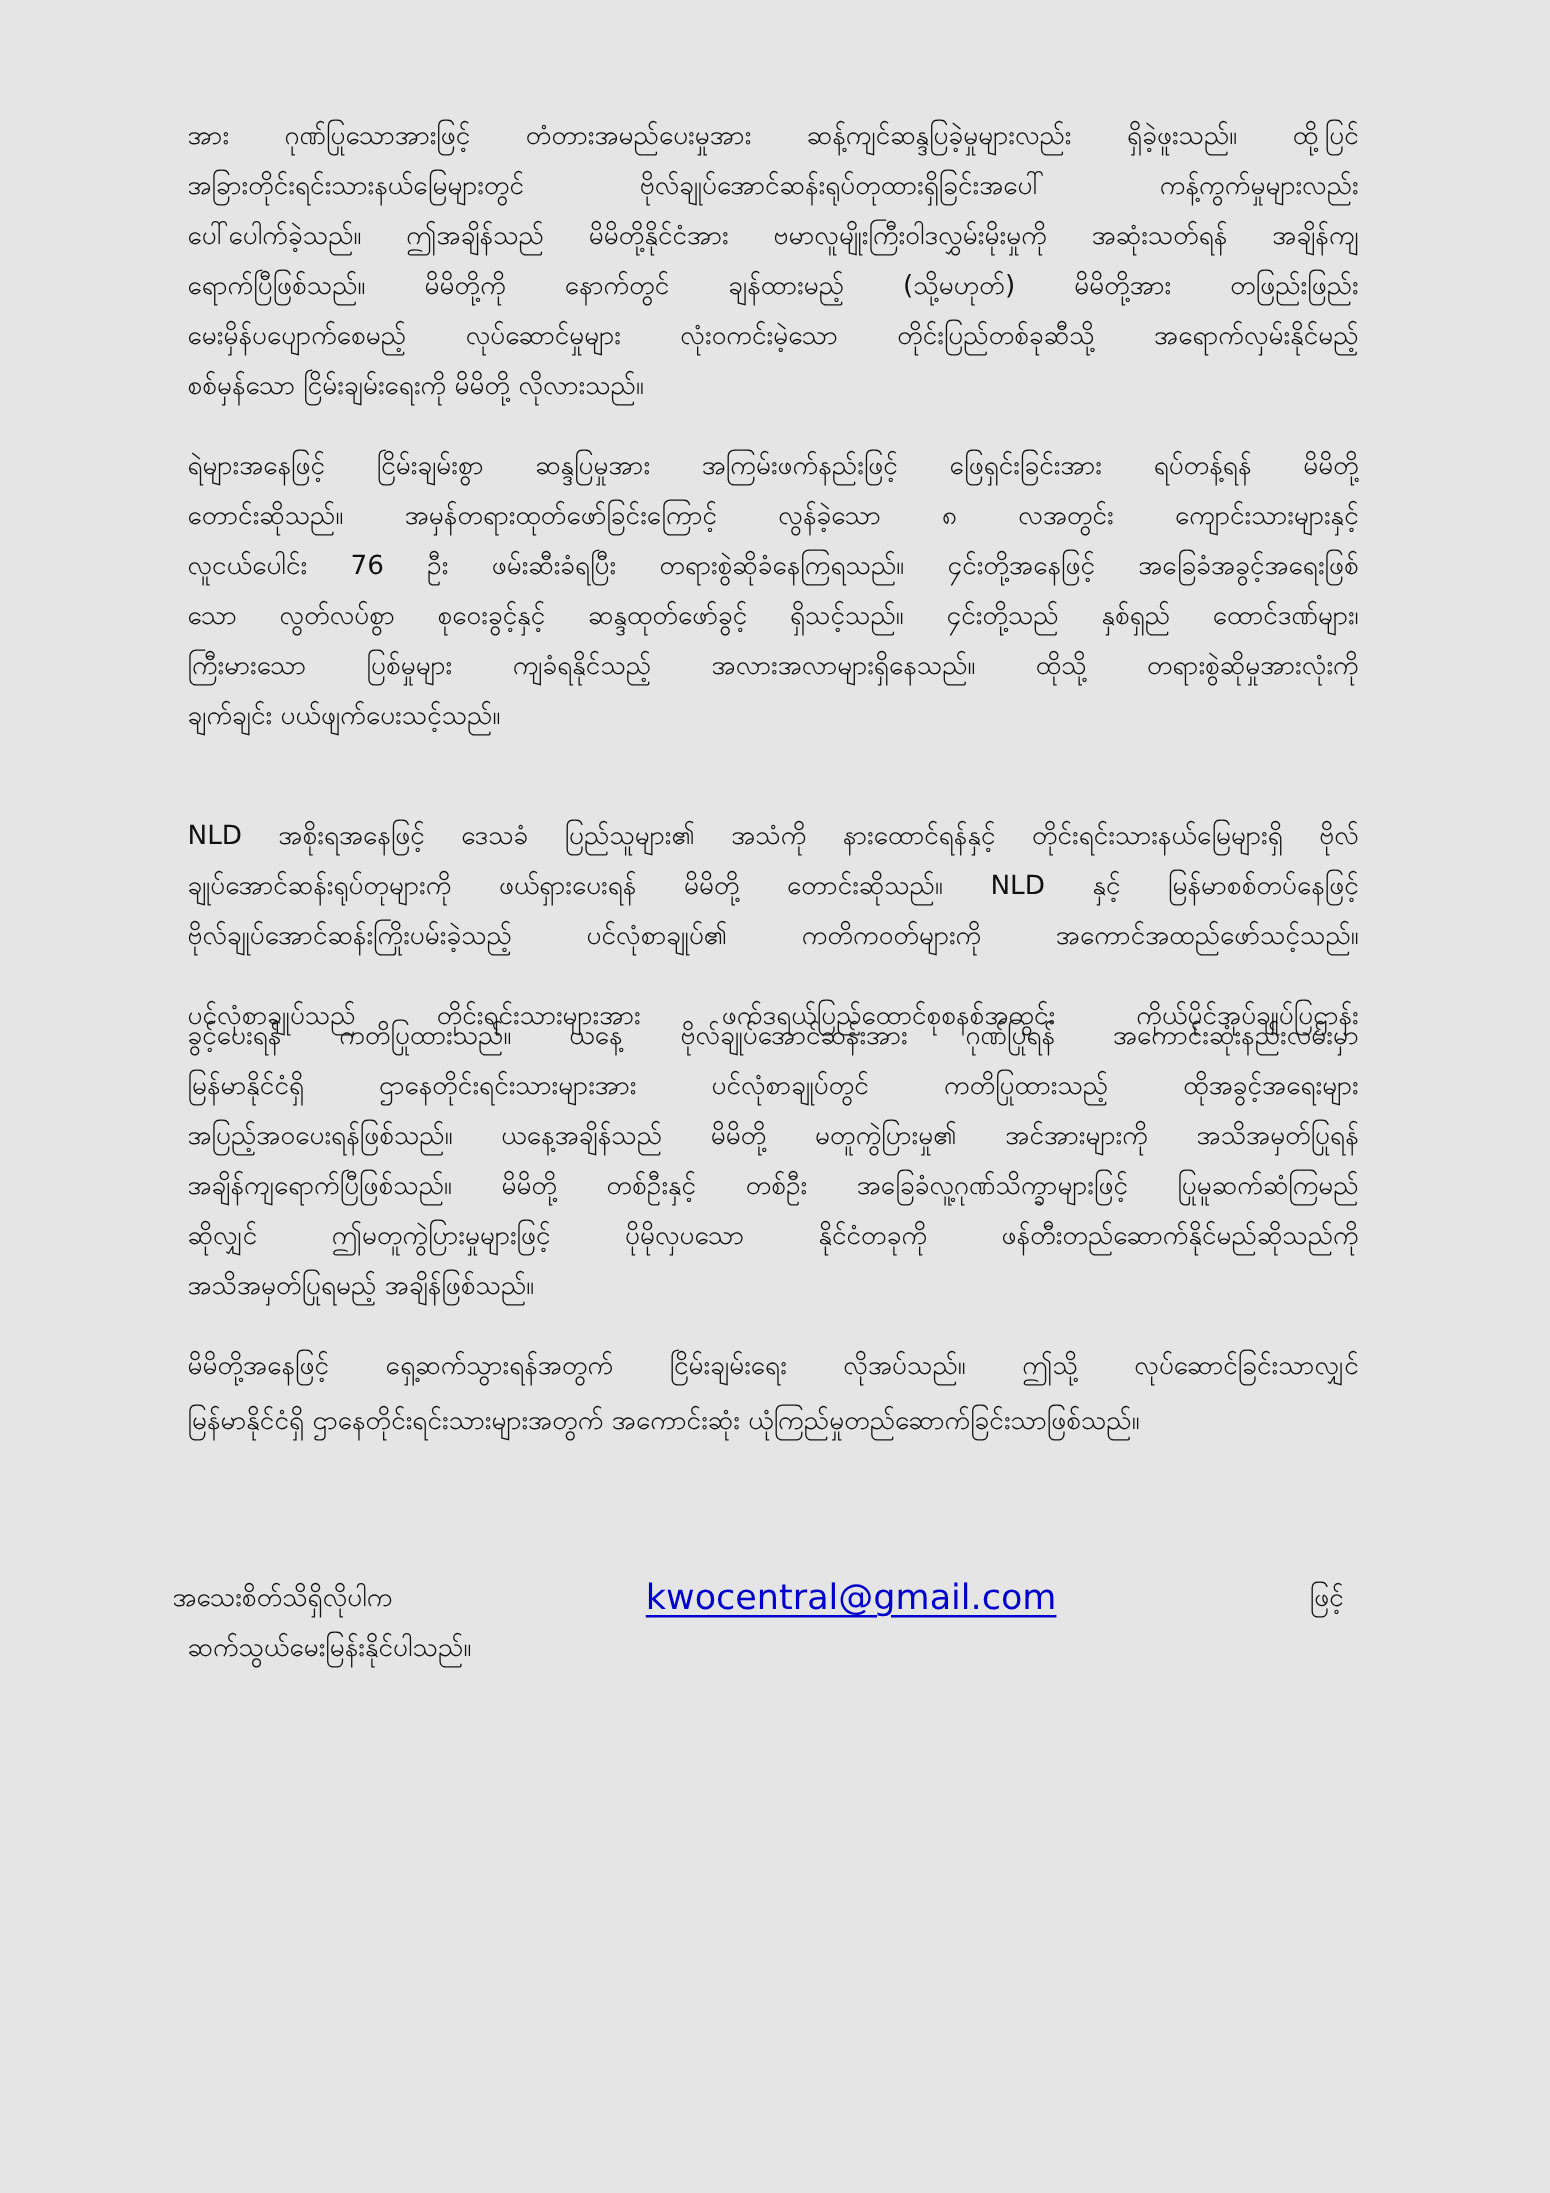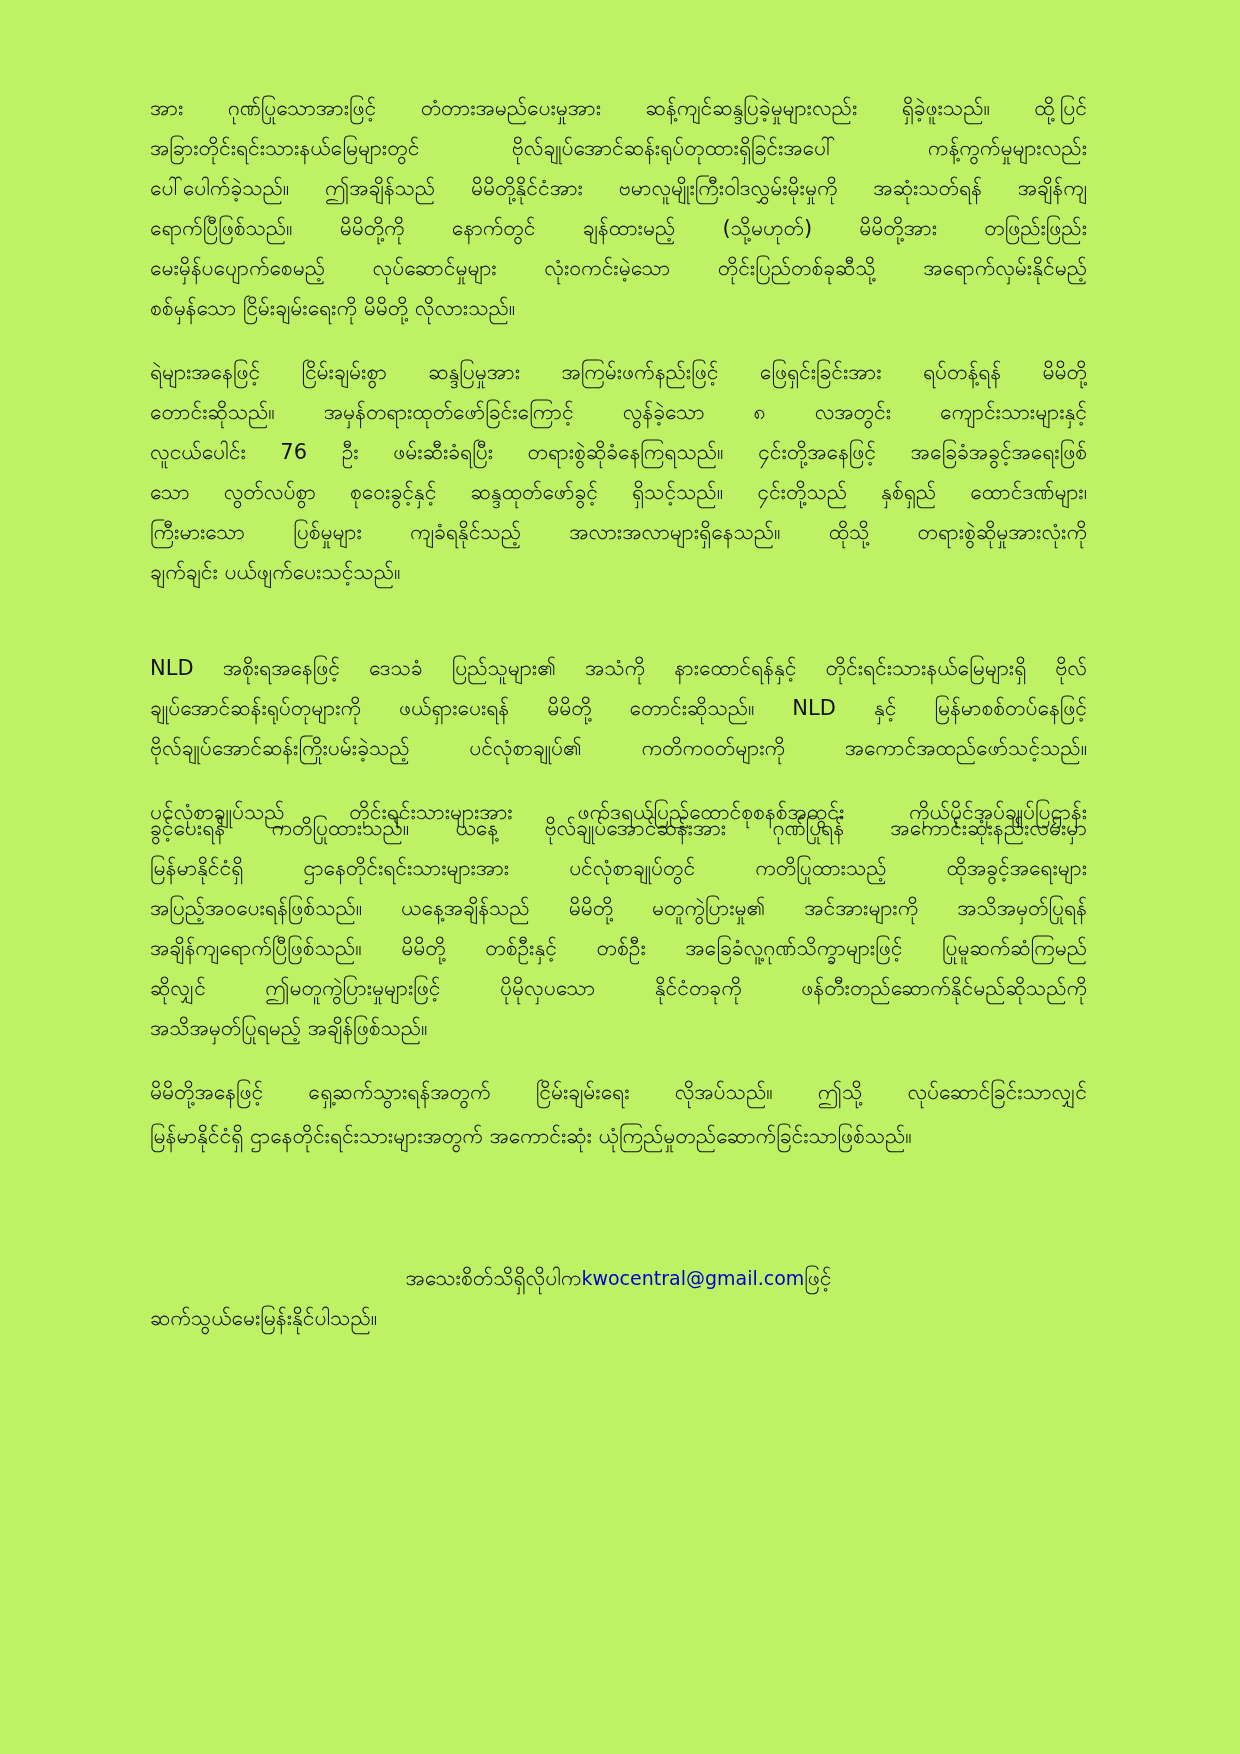--- a/index.html
+++ b/index.html
@@ -1,26 +1,26 @@
 <!DOCTYPE html>
 <html><head>
 <meta charset="utf-8">
 <style>
   html, body { margin: 0; padding: 0; background: #ffffff; }
   body { width: 1240px; height: 1754px; position: relative; overflow: hidden;
          font-family: "DejaVu Sans", "Liberation Sans", sans-serif; color: #111111; }
-  .page { position: absolute; left: 0; top: 0; width: 1240px; height: 1754px; background: #bef264; }
+  .page { position: absolute; left: 0; top: 0; width: 1240px; height: 1754px; background: #e5e5e5; }
   .line { position: absolute; left: 150px; width: 937px; font-size: 21px; line-height: 40px;
           height: 40px; white-space: nowrap; overflow: hidden;
           text-align: justify; text-align-last: justify; }
   .line.last { text-align-last: left; }
-  .contact { position: absolute; left: 150px; width: 937px; font-size: 21px; line-height: 40px; height: 40px;
-             display: flex; justify-content: center; align-items: center; white-space: nowrap; }
-  .email { color: #0000cc; text-decoration-thickness: 2px; text-underline-offset: 5px;
-           font-family: "DejaVu Sans", sans-serif; font-size: 19px; }
+  .contact { position: absolute; left: 138px; width: 937px; font-size: 21px; line-height: 40px; height: 40px;
+             display: flex; justify-content: space-between; align-items: center; white-space: nowrap; }
+  .email { color: #0000cc; text-decoration: underline; text-decoration-thickness: 2px; text-underline-offset: 5px;
+           font-family: "DejaVu Sans", sans-serif; font-size: 28px; }
 </style>
 </head>
 <body>
 
 <div class="page">
 
   <div>
     <div class="line" style="top:88px">အား ဂုဏ်ပြုသောအားဖြင့် တံတားအမည်ပေးမှုအား ဆန့်ကျင်ဆန္ဒပြခဲ့မှုများလည်း ရှိခဲ့ဖူးသည်။ ထို့ပြင်</div>
     <div class="line" style="top:128px">အခြားတိုင်းရင်းသားနယ်မြေများတွင် ဗိုလ်ချုပ်အောင်ဆန်းရုပ်တုထားရှိခြင်းအပေါ် ကန့်ကွက်မှုများလည်း</div>
     <div class="line" style="top:168px">ပေါ်ပေါက်ခဲ့သည်။ ဤအချိန်သည် မိမိတို့နိုင်ငံအား ဗမာလူမျိုးကြီးဝါဒလွှမ်းမိုးမှုကို အဆုံးသတ်ရန် အချိန်ကျ</div>

